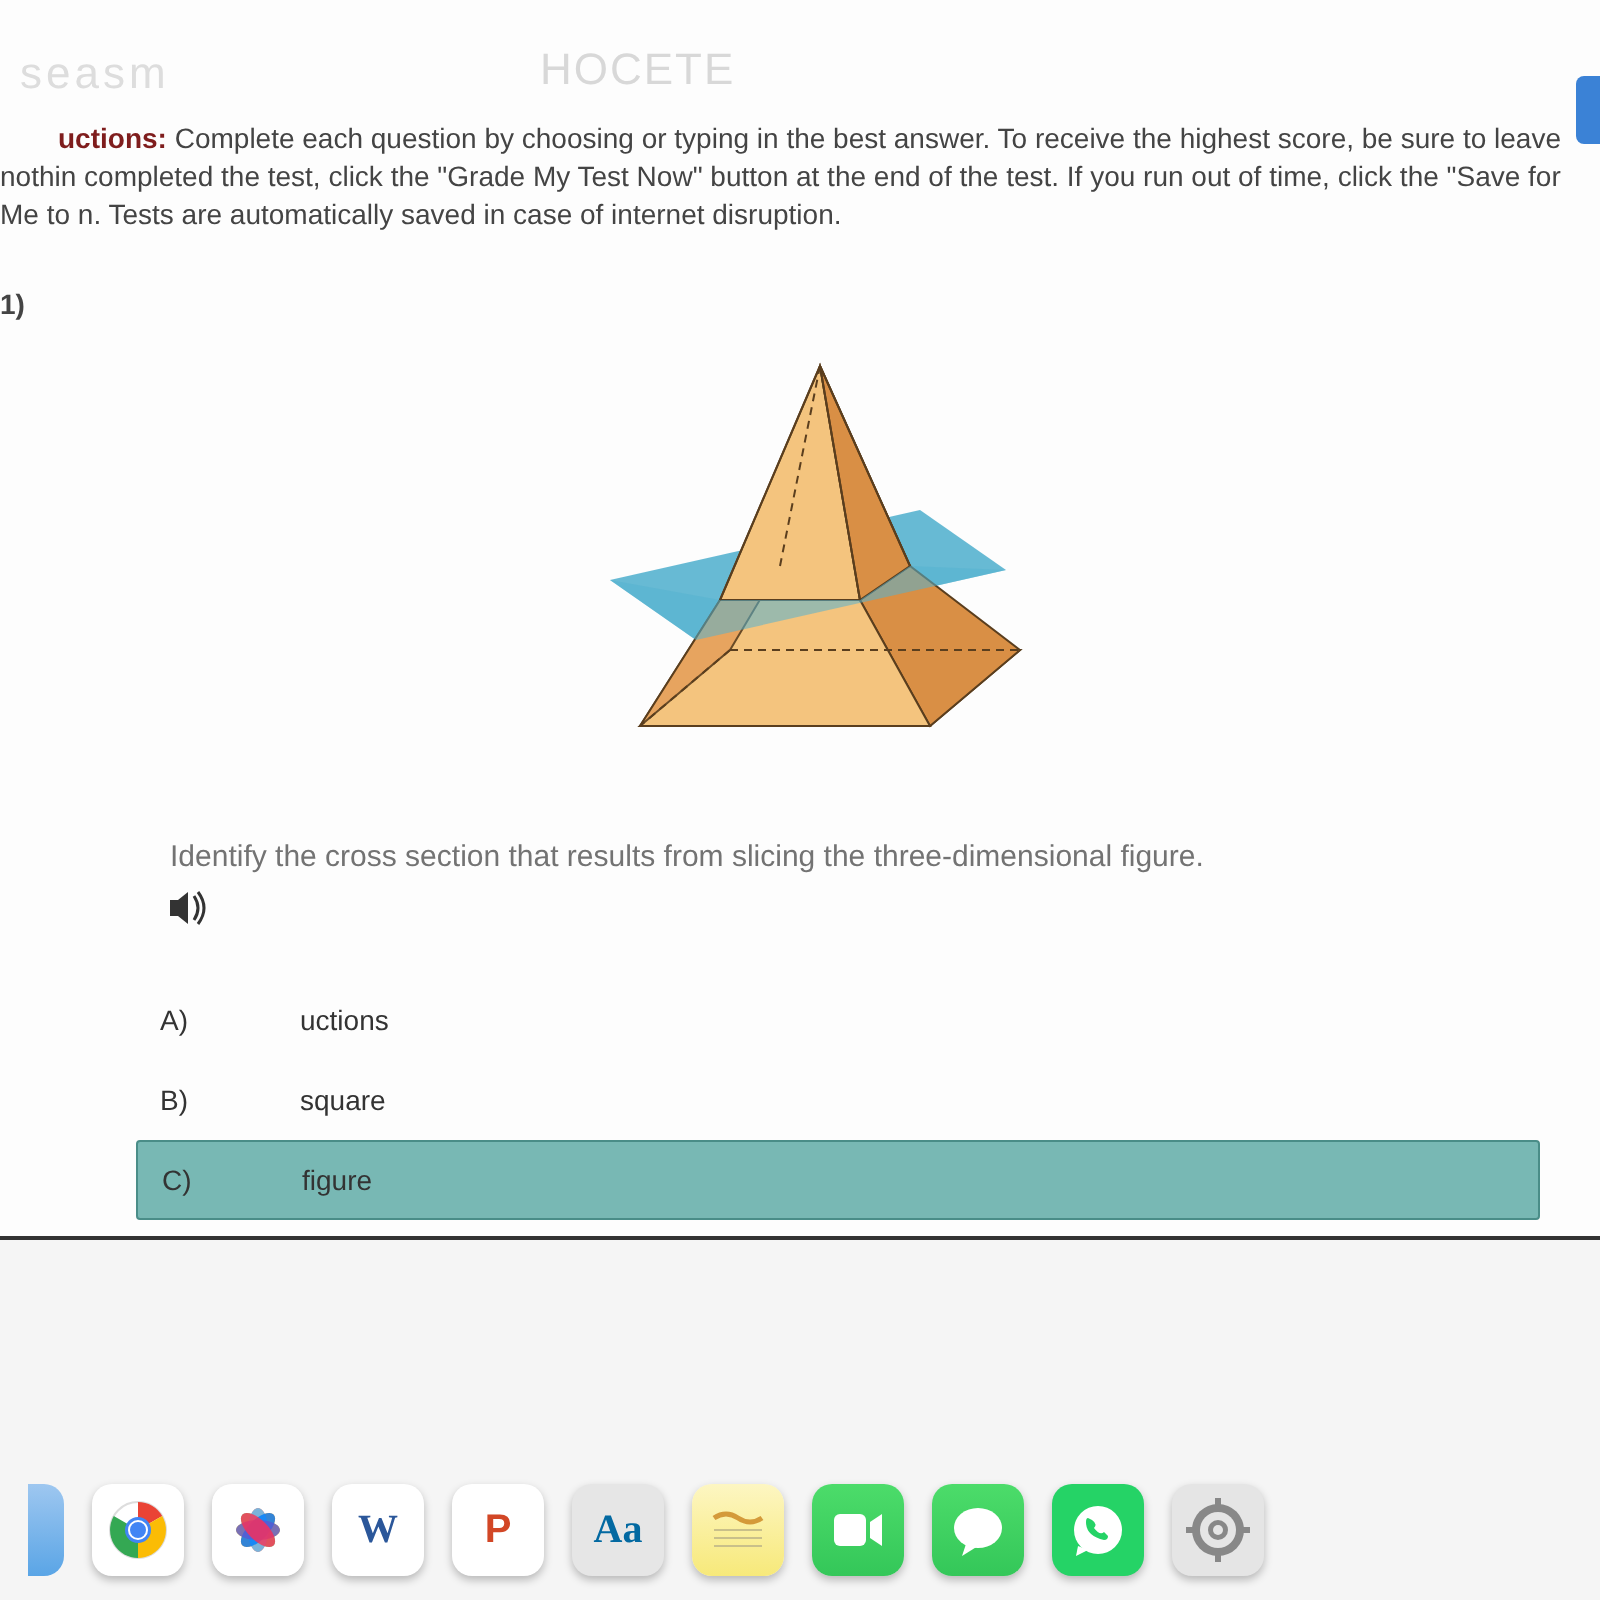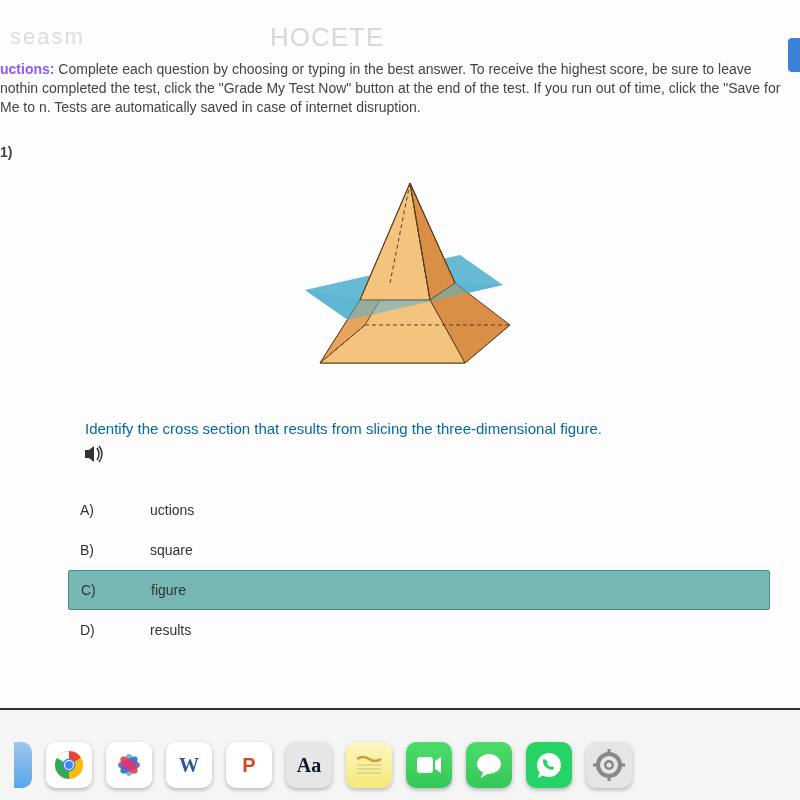--- a/index.html
+++ b/index.html
@@ -6,21 +6,21 @@
     body {
       width: 800px;
       height: 800px;
       font-family: -apple-system, "Helvetica Neue", Arial, sans-serif;
       background: #f5f5f5;
       overflow: hidden;
       position: relative;
     }
     .screen {
       width: 100%;
-      height: 710px;
+      height: 620px;
       background: #fdfdfd;
       border: 2px solid #333;
       border-top: none;
       border-left: none;
       border-right: none;
       position: relative;
       overflow: hidden;
     }
     .watermark {
       position: absolute;
@@ -29,36 +29,36 @@
       font-size: 22px;
       letter-spacing: 2px;
       color: rgba(160,160,160,0.35);
       font-weight: 500;
       user-select: none;
     }
     .watermark2 {
       position: absolute;
       top: 22px;
       left: 270px;
-      font-size: 26px;
+      font-size: 22px;
       letter-spacing: 1px;
       color: rgba(160,160,160,0.4);
       font-weight: 500;
       user-select: none;
     }
     .instructions {
       position: absolute;
       top: 60px;
       left: 0;
       right: 12px;
       font-size: 14px;
       line-height: 1.35;
       color: #444;
     }
-    .instructions b { color: #8b5cf6; }
+    .instructions b { color: #7f1d1d; margin-left: 29px; }
     .qnum {
       position: absolute;
       top: 144px;
       left: 0;
       font-size: 14px;
       color: #444;
       font-weight: 600;
     }
     .figure-wrap {
       position: absolute;
@@ -67,21 +67,21 @@
       transform: translateX(-50%);
       width: 300px;
       height: 220px;
     }
     .question-text {
       position: absolute;
       top: 420px;
       left: 85px;
       right: 30px;
       font-size: 15px;
-      color: #0369a1;
+      color: #737373;
     }
     .sound-icon {
       margin-top: 8px;
       width: 22px;
       height: 18px;
       display: flex;
       align-items: center;
       cursor: pointer;
     }
     .answers {
@@ -127,21 +127,21 @@
       font-size: 20px;
       font-weight: 600;
       color: #fff;
       cursor: pointer;
       box-shadow: 0 2px 4px rgba(0,0,0,0.25);
     }
     .chrome { background: #fff; }
     .photos { background: linear-gradient(135deg,#fff,#fff); }
     .word { background: #fff; color:#2B579A; font-family: Georgia, serif; }
     .ppt { background: #fff; color:#D24726; }
-    .dict { background: #e6e6e6; color:#0f172a; font-family: Georgia, serif; }
+    .dict { background: #e6e6e6; color:#0369a1; font-family: Georgia, serif; }
     .notes { background: linear-gradient(#fdf6c2,#f7e97a); }
     .facetime { background: linear-gradient(#4cdc6a,#34c759); }
     .messages { background: linear-gradient(#4cdc6a,#34c759); }
     .whatsapp { background: #25D366; }
     .settings { background: #e5e5e5; color:#555; }
     .finder-edge {
       width: 18px;
       height: 46px;
       background: linear-gradient(#9ec7f0,#5aa5e6);
       border-radius: 0 10px 10px 0;

